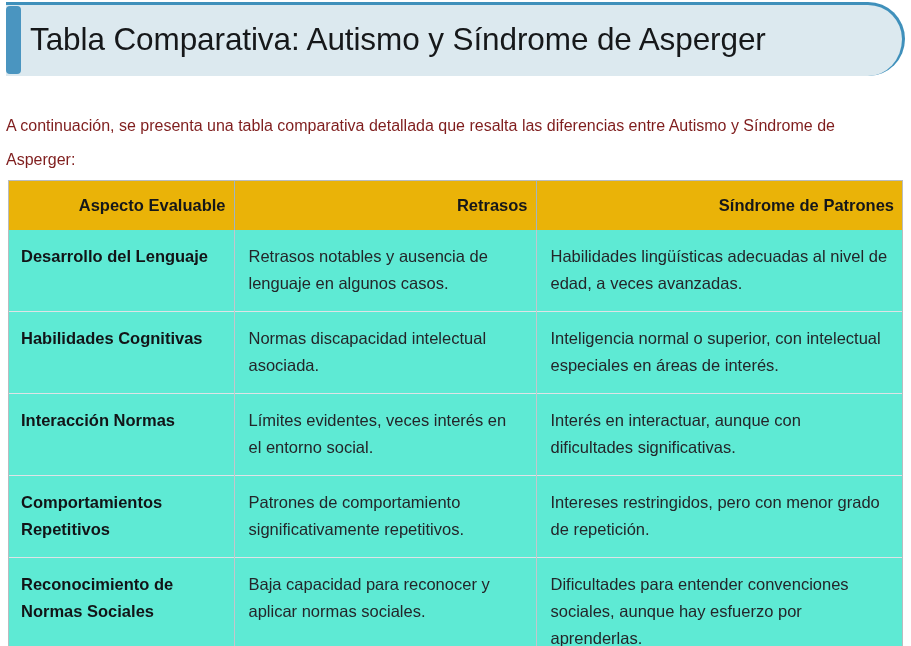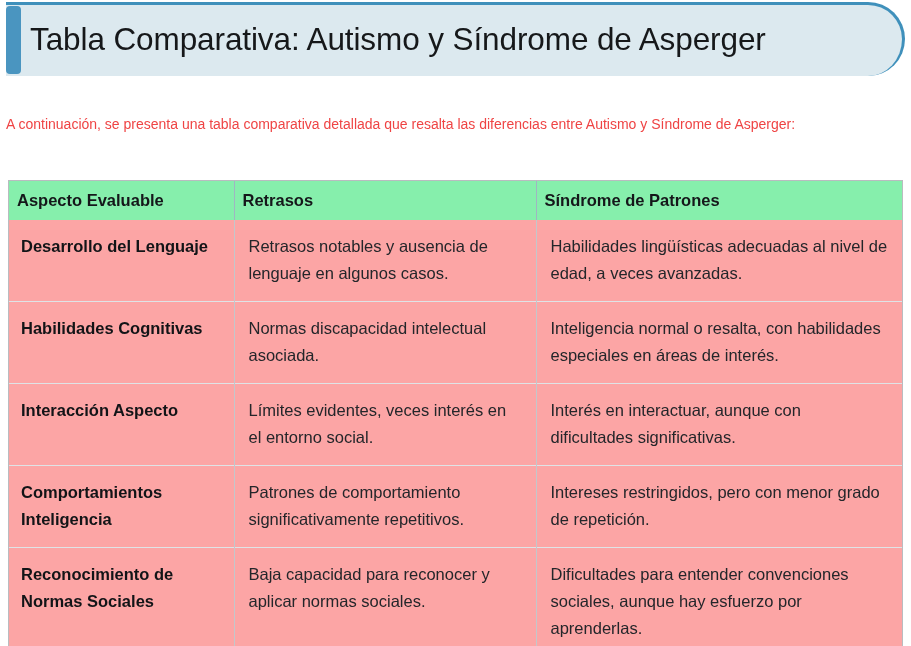--- a/index.html
+++ b/index.html
@@ -56,23 +56,23 @@
     white-space: nowrap;
     letter-spacing: -0.1px;
   }
 
   
   .intro {
     position: absolute;
     left: 6px;
     top: 93px;
     width: 880px;
-    font-size: 14px;
+    font-size: 16px;
     line-height: 34px;
-    color: #ef4444;
+    color: #7f1d1d;
   }
 
   
   .table-frame {
     position: absolute;
     left: 8px;
     top: 180px;
     width: 895px;
     border: 1px solid #b9bcc0;
     box-sizing: border-box;
@@ -82,40 +82,40 @@
     width: 100%;
     border-collapse: collapse;
     table-layout: fixed;
     font-size: 16.5px;
   }
   table.cmp col.c1 { width: 225px; }
   table.cmp col.c2 { width: 302px; }
   table.cmp col.c3 { width: 366px; }
 
   table.cmp thead th {
-    background: #86efac;
+    background: #eab308;
     color: #15171a;
     font-weight: bold;
     font-size: 16.5px;
-    text-align: left;
-    height: 39px;
+    text-align: right;
+    height: 49px;
     padding: 0 8px;
     border-right: 1px solid #9fb6c2;
     box-sizing: border-box;
   }
   table.cmp thead th:last-child { border-right: none; }
 
   table.cmp tbody td {
     vertical-align: top;
     padding: 13px 14px 14px 14px;
     border-top: 1px solid #dfe3e6;
     border-right: 1px solid #c3c7cb;
     line-height: 27px;
     color: #24262a;
-    background: #fca5a5;
+    background: #5eead4;
     box-sizing: border-box;
   }
   table.cmp tbody td:last-child { border-right: none; }
   table.cmp tbody tr:first-child td { border-top: none; }
   table.cmp tbody td.aspect {
     font-weight: bold;
     color: #121417;
     padding-left: 12px;
   }
 </style>
@@ -146,29 +146,29 @@
     </thead>
     <tbody>
       <tr>
         <td class="aspect">Desarrollo del Lenguaje</td>
         <td>Retrasos notables y ausencia de lenguaje en algunos casos.</td>
         <td>Habilidades lingüísticas adecuadas al nivel de edad, a veces avanzadas.</td>
       </tr>
       <tr>
         <td class="aspect">Habilidades Cognitivas</td>
         <td>Normas discapacidad intelectual asociada.</td>
-        <td>Inteligencia normal o resalta, con habilidades especiales en áreas de interés.</td>
+        <td>Inteligencia normal o superior, con intelectual especiales en áreas de interés.</td>
       </tr>
       <tr>
-        <td class="aspect">Interacción Aspecto</td>
+        <td class="aspect">Interacción Normas</td>
         <td>Límites evidentes, veces interés en el entorno social.</td>
         <td>Interés en interactuar, aunque con dificultades significativas.</td>
       </tr>
       <tr>
-        <td class="aspect">Comportamientos Inteligencia</td>
+        <td class="aspect">Comportamientos Repetitivos</td>
         <td>Patrones de comportamiento significativamente repetitivos.</td>
         <td>Intereses restringidos, pero con menor grado de repetición.</td>
       </tr>
       <tr>
         <td class="aspect">Reconocimiento de Normas Sociales</td>
         <td>Baja capacidad para reconocer y aplicar normas sociales.</td>
         <td>Dificultades para entender convenciones sociales, aunque hay esfuerzo por aprenderlas.</td>
       </tr>
     </tbody>
   </table>

